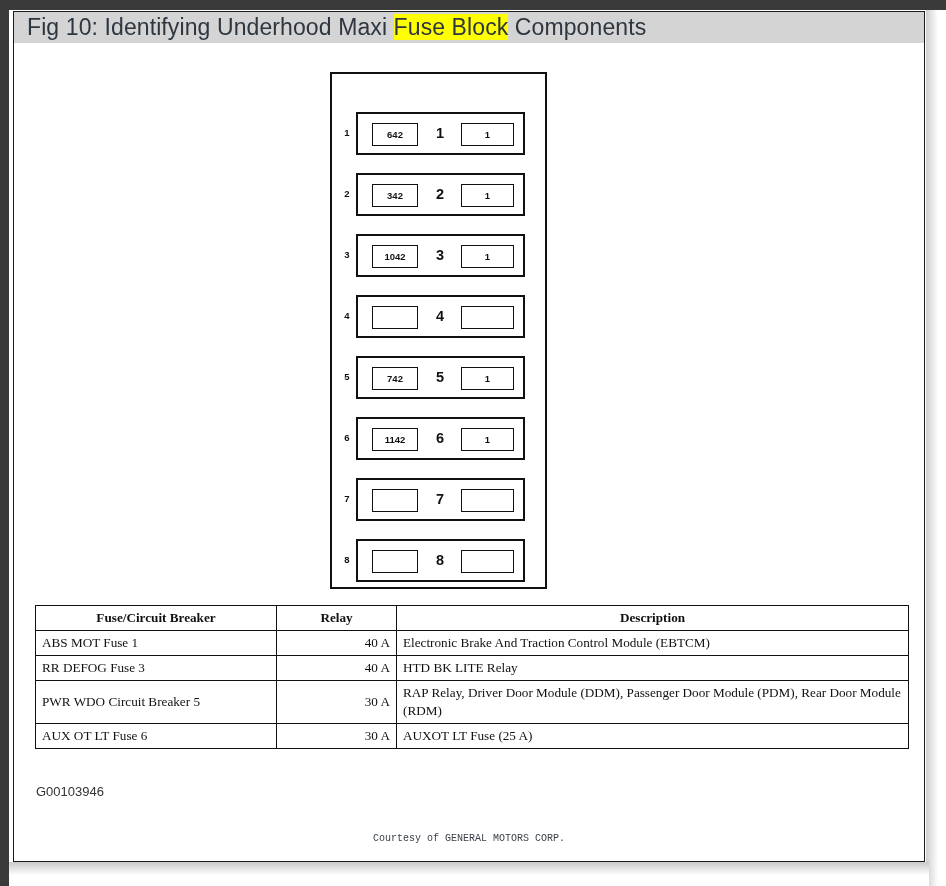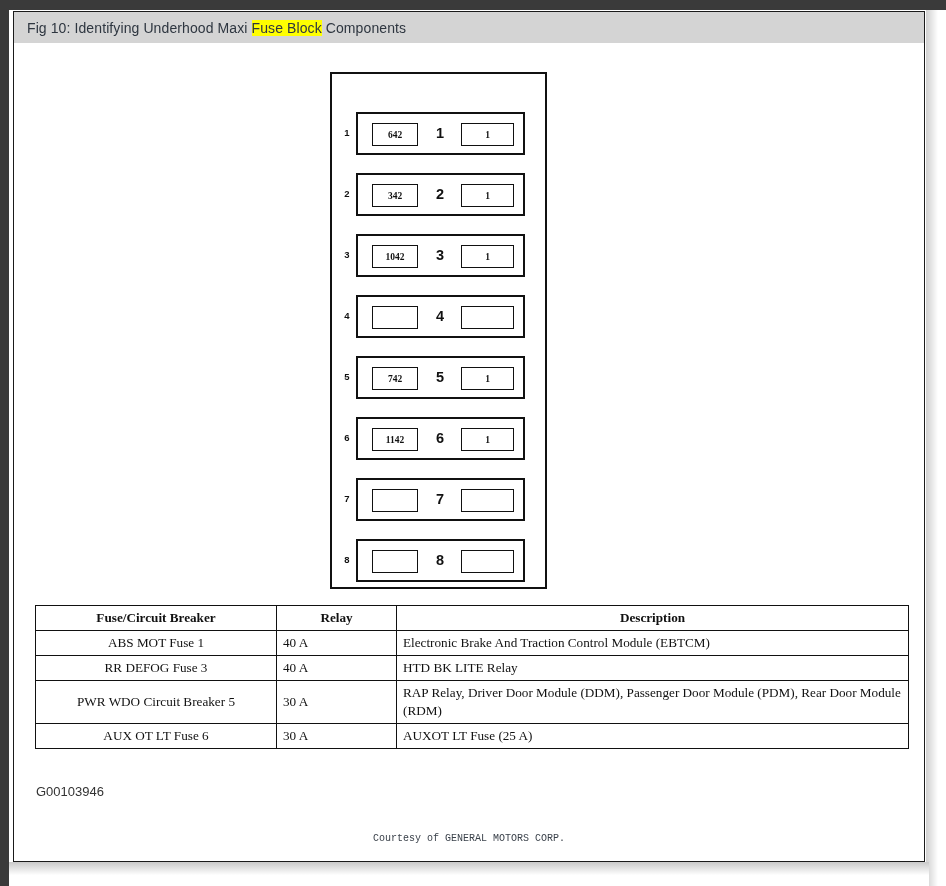--- a/index.html
+++ b/index.html
@@ -62,21 +62,21 @@
     position: absolute;
     left: 0; top: 0;
     width: 910px; height: 31px;
     background: #d4d4d4;
     display: flex;
     align-items: center;
     box-sizing: border-box;
     padding-left: 13px;
   }
   #fig-title {
-    font-size: 14px;
+    font-size: 23px;
     color: #2e3640;
     font-family: "Liberation Sans", sans-serif;
     white-space: pre;
     letter-spacing: 0.1px;
   }
   #fig-title .hl {
     background: #ffff00;
     color: #2e3640;
   }
 
@@ -135,21 +135,21 @@
     height: 23px;
     border: 1.6px solid #111111;
     box-sizing: border-box;
     background: #ffffff;
     display: flex;
     align-items: center;
     justify-content: center;
     font-size: 9.5px;
     font-weight: bold;
     color: #111;
-    font-family: Liberation Serif, serif;
+    font-family: Liberation Sans, sans-serif;
   }
   .slot-a { left: 14px; width: 46px; }
   .slot-b { left: 103px; width: 53px; }
   .center-num {
     position: absolute;
     left: 70px;
     top: 11px;
     width: 24px;
     text-align: center;
     font-size: 14.5px;
@@ -174,25 +174,24 @@
     color: #111111;
     padding: 3px 6px;
     box-sizing: border-box;
   }
   #legend-table th {
     font-weight: bold;
     text-align: center;
     height: 25px;
   }
   #legend-table td.c-name {
-    text-align: center;
     height: 25px;
   }
   #legend-table td.c-rating {
-    text-align: left;
+    text-align: right;
   }
   #legend-table td.c-desc {
     text-align: left;
     line-height: 1.35;
   }
   .col-w-name  { width: 241px; }
   .col-w-rate  { width: 120px; }
   .col-w-desc  { width: 512px; }
 
   

